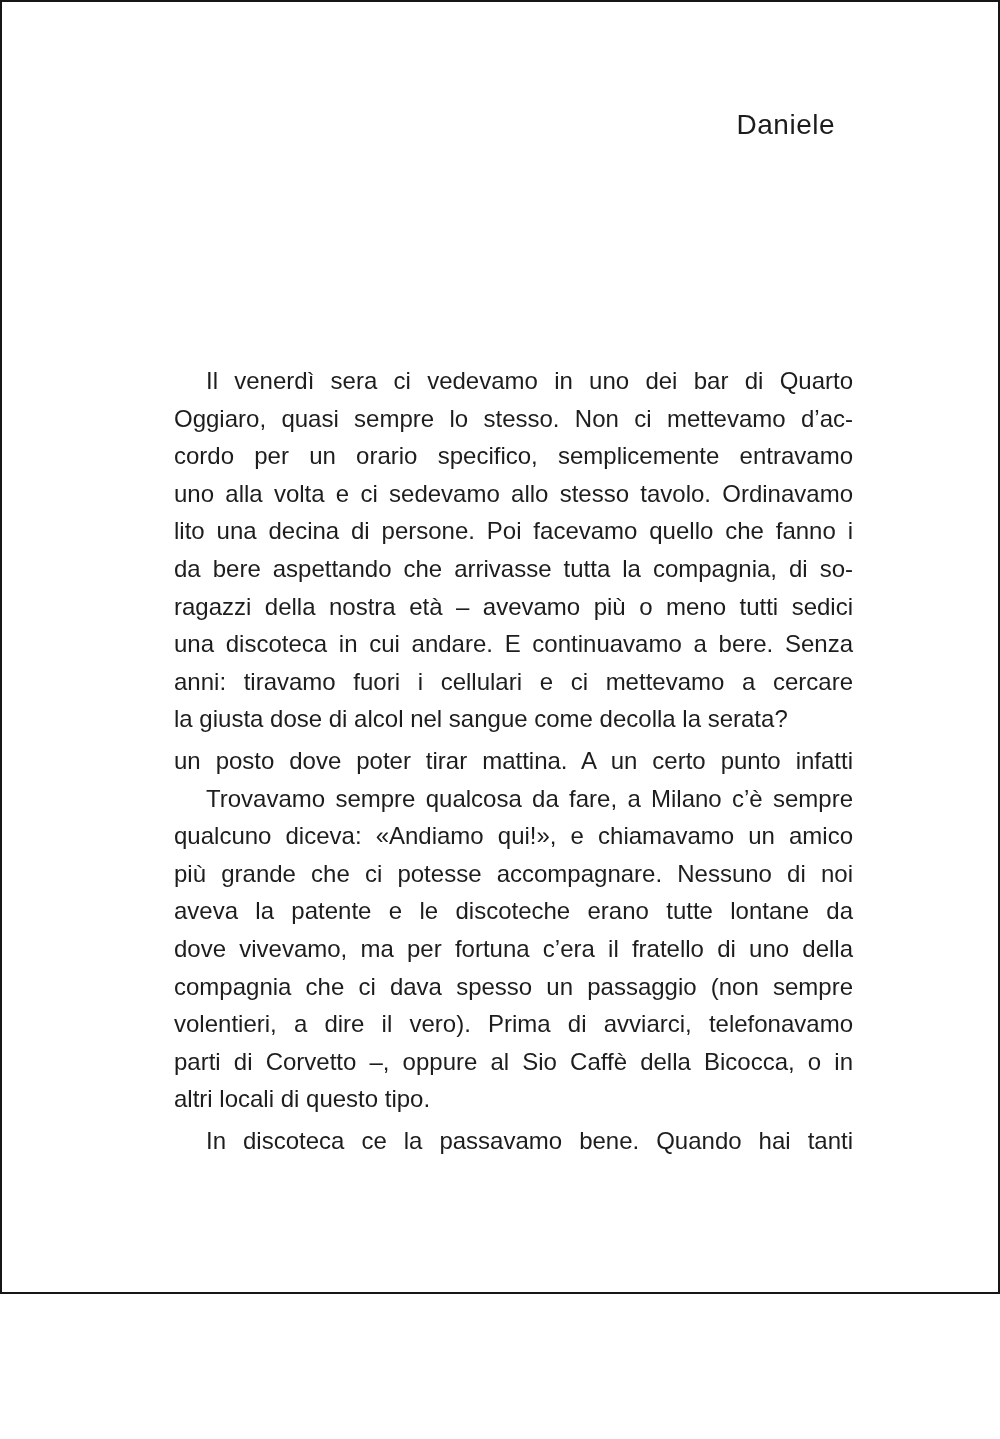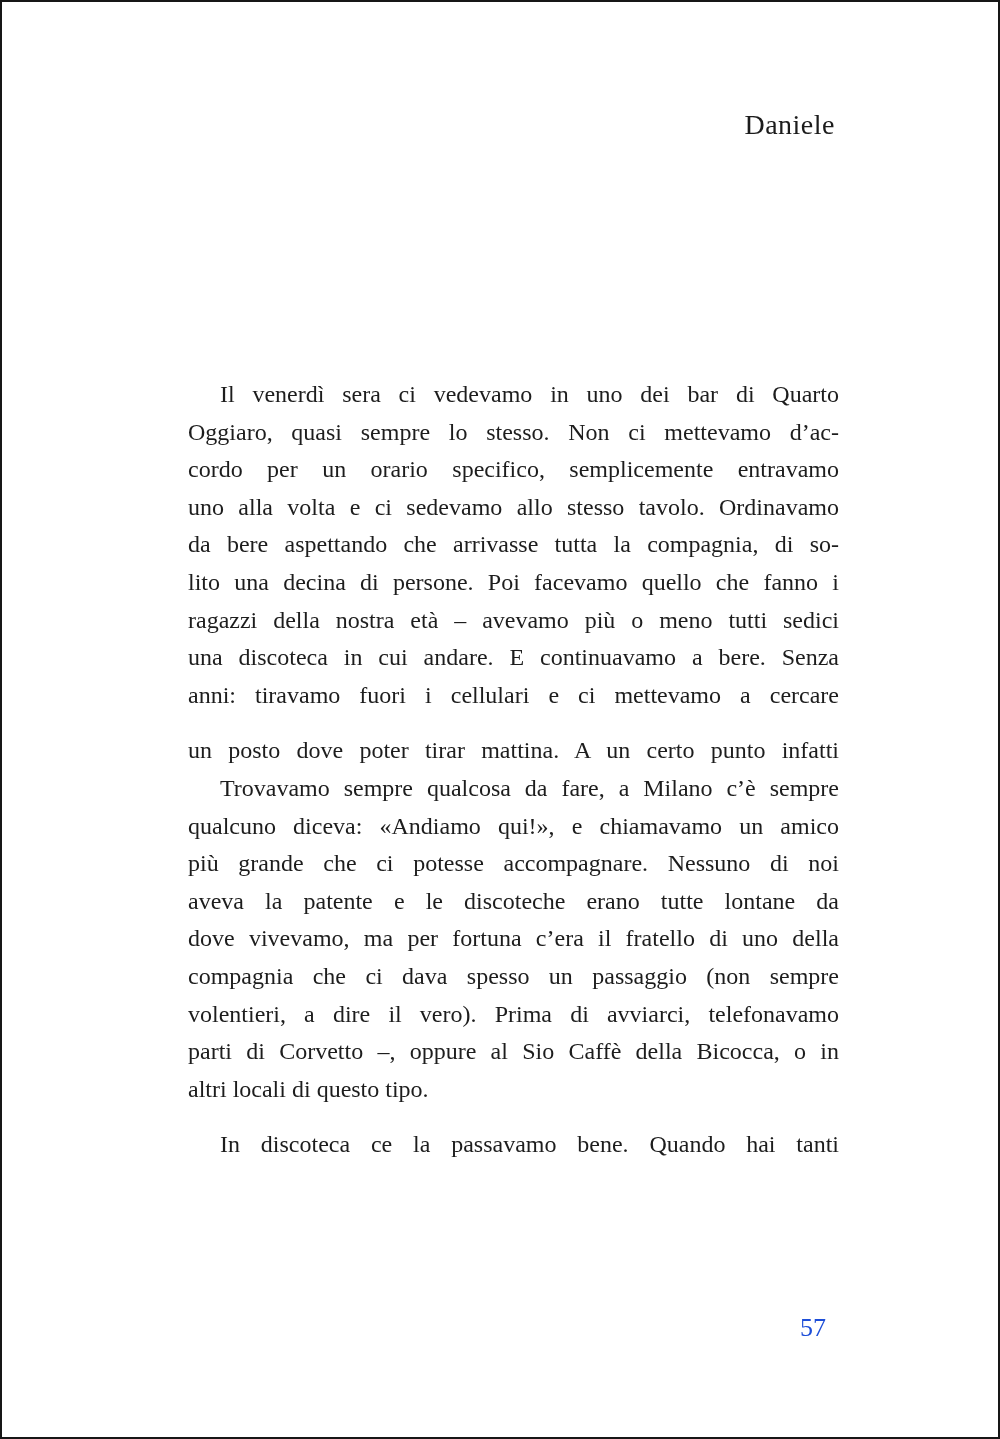--- a/index.html
+++ b/index.html
@@ -3,47 +3,47 @@
 <meta charset="utf-8">
 <style>
   html, body {
     margin: 0;
     padding: 0;
     background: #ffffff;
   }
   .page {
     position: relative;
     width: 1000px;
-    height: 1439px;
+    height: 1294px;
     box-sizing: border-box;
     background: #ffffff;
     border: 2px solid #161616;
     overflow: hidden;
-    font-family: Liberation Serif, serif;
+    font-family: Liberation Sans, sans-serif;
     color: #1c1c1c;
   }
   .running-header {
     position: absolute;
     top: 106px;
     right: 163px;
     font-size: 28px;
     line-height: 34px;
     letter-spacing: 0.5px;
     color: #1c1c1c;
   }
   .body-text {
     position: absolute;
     top: 356px;
     left: 168px;
     width: 687px;
     font-size: 24px;
     line-height: 37.6px;
     color: #1d1d1d;
   }
-  .paragraph { margin: 18px; padding: 0; }
+  .paragraph { margin: 4px; padding: 0; }
   .text-line {
     text-align: justify;
     text-align-last: justify;
     white-space: normal;
   }
   .text-line.para-end {
     text-align: left;
     text-align-last: left;
   }
   .text-line.indented {
@@ -64,25 +64,26 @@
 
 <div class="page">
   <div class="running-header">Daniele</div>
 
   <div class="body-text">
       <div class="paragraph">
         <div class="text-line indented">Il venerdì sera ci vedevamo in uno dei bar di Quarto</div>
         <div class="text-line">Oggiaro, quasi sempre lo stesso. Non ci mettevamo d’ac-</div>
         <div class="text-line">cordo per un orario specifico, semplicemente entravamo</div>
         <div class="text-line">uno alla volta e ci sedevamo allo stesso tavolo. Ordinavamo</div>
+        <div class="text-line">lito una decina di persone. Poi facevamo quello che fanno i</div>
         <div class="text-line">da bere aspettando che arrivasse tutta la compagnia, di so-</div>
-        <div class="text-line">lito una decina di persone. Poi facevamo quello che fanno i</div>
         <div class="text-line">ragazzi della nostra età – avevamo più o meno tutti sedici</div>
         <div class="text-line">una discoteca in cui andare. E continuavamo a bere. Senza</div>
         <div class="text-line">anni: tiravamo fuori i cellulari e ci mettevamo a cercare</div>
+        <div class="text-line para-end">la giusta dose di alcol nel sangue come decolla la serata?</div>
       </div>
       <div class="paragraph">
         <div class="text-line">un posto dove poter tirar mattina. A un certo punto infatti</div>
         <div class="text-line indented">Trovavamo sempre qualcosa da fare, a Milano c’è sempre</div>
         <div class="text-line">qualcuno diceva: «Andiamo qui!», e chiamavamo un amico</div>
         <div class="text-line">più grande che ci potesse accompagnare. Nessuno di noi</div>
         <div class="text-line">aveva la patente e le discoteche erano tutte lontane da</div>
         <div class="text-line">dove vivevamo, ma per fortuna c’era il fratello di uno della</div>
         <div class="text-line">compagnia che ci dava spesso un passaggio (non sempre</div>
         <div class="text-line">volentieri, a dire il vero). Prima di avviarci, telefonavamo</div>

